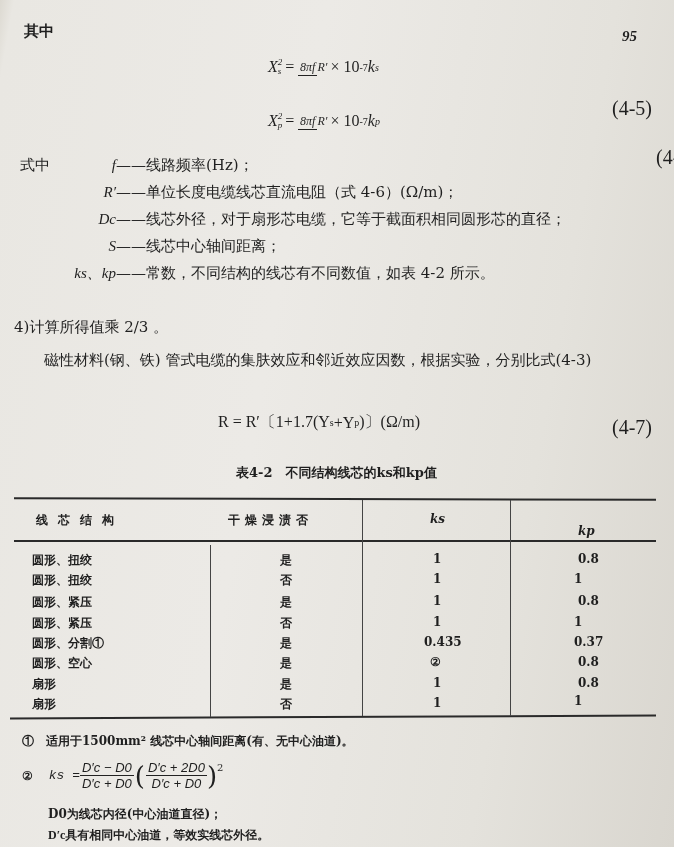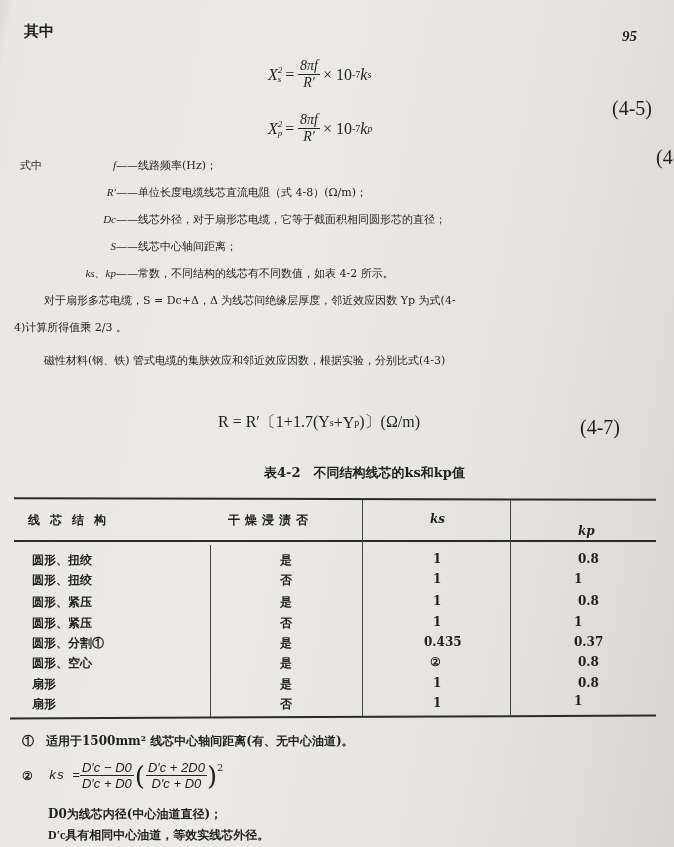--- a/index.html
+++ b/index.html
@@ -8,27 +8,27 @@
     background: linear-gradient(100deg, #dcd9d1 0px, #e9e7e2 14px, #eceae6 40%, #e4e2dc 75%, #d9d6cf 100%);
     font-family: "DejaVu Serif", "Liberation Serif", serif;
     color: #1f1f1f;
     position: relative;
   }
   .page { position: absolute; left: 0; top: 0; width: 622px; height: 847px; }
   .abs { position: absolute; white-space: nowrap; }
   .hdr-left { left: 24px; top: 22px; font-size: 15px; font-weight: bold; }
   .page-num { left: 622px; top: 28px; font-size: 15px; font-weight: bold; font-style: italic; font-family: "Liberation Serif", serif; }
   .eq { font-family: "Liberation Serif", serif; font-style: italic; font-size: 16px; display: flex; align-items: center; }
-  .eq .frac { display: inline-flex; flex-direction: column; align-items: center; margin: 0 3px; font-size: 14px; }
+  .eq .frac { display: inline-flex; flex-direction: row; align-items: center; margin: 0 3px; font-size: 12px; }
   .eq .frac .num { border-bottom: 1px solid #222; padding: 0 2px; line-height: 16px; }
   .eq .frac .den { line-height: 16px; }
   .eq .up { font-size: 10px; vertical-align: super; }
   .eq .lo { font-size: 10px; vertical-align: sub; }
   .eq-label { font-family: "Liberation Serif", serif; font-size: 20px; }
-  .body-text { font-size: 11px; line-height: 27px; }
+  .body-text { font-size: 15px; line-height: 27px; }
   .def-sym { display: inline-block; width: 100px; text-align: right; font-family: "Liberation Serif", serif; font-style: italic; }
   .table-title { font-size: 13px; font-weight: bold; }
   .rule-thick { position: absolute; background: #2a2a2a; height: 2px; }
   .vline { position: absolute; width: 1px; background: #444; }
   .cell { position: absolute; font-size: 12px; font-weight: bold; white-space: nowrap; }
   .hcell { position: absolute; font-size: 12px; font-weight: bold; letter-spacing: 10px; white-space: nowrap; }
   .note { font-size: 12px; font-weight: bold; }
   .note-frac { display: inline-flex; flex-direction: column; align-items: center; font-style: italic; font-family: "Liberation Sans", sans-serif; font-size: 13px; }
   .note-frac .num { border-bottom: 1px solid #222; padding: 0 2px; }
 </style>
@@ -61,49 +61,48 @@
     <span class="frac">
         <span class="num">8πf</span>
         <span class="den">R′</span>
       </span>
     <span style="font-style:normal">× 10</span><span class="up" style="font-style:normal">-7</span><span>k</span><span class="lo">p</span>
   </div>
   <div class="abs eq-label" style="left:612px; top:146px;margin-left:44px;">(4-6)</div>
 
   <div class="abs body-text" style="left:20px; top:152px;">
     <div><span style="position:absolute;left:0;">式中</span><span class="def-sym" style="width:96px">f</span><span>——线路频率(Hz)；</span></div>
-    <div><span class="def-sym" style="width:96px">R′</span><span>——单位长度电缆线芯直流电阻（式 4-8）(Ω/m)；</span></div>
+    <div><span class="def-sym" style="width:96px">R′</span><span>——单位长度电缆线芯直流电阻（式 4-6）(Ω/m)；</span></div>
     <div><span class="def-sym" style="width:96px">Dc</span><span>——线芯外径，对于扇形芯电缆，它等于截面积相同圆形芯的直径；</span></div>
     <div><span class="def-sym" style="width:96px">S</span><span>——线芯中心轴间距离；</span></div>
     <div><span class="def-sym" style="width:96px">ks、kp</span><span>——常数，不同结构的线芯有不同数值，如表 4-2 所示。</span></div>
   </div>
 
-  <div class="abs body-text" style="left:44px; top:287px;">对于扇形多芯电缆，S = Dc+Δ，Δ 为线芯间绝缘层厚度，邻近效应因数 Yp 为式(4-</div>
   <div class="abs body-text" style="left:14px; top:314px;">4)计算所得值乘 2/3 。</div>
   <div class="abs body-text" style="left:44px; top:347px;">磁性材料(钢、铁) 管式电缆的集肤效应和邻近效应因数，根据实验，分别比式(4-3)</div>
 
   <div class="abs eq" style="left:218px; top:412px; font-style:normal;">
     <span>R = R′〔1+1.7(Y</span>
       <span class="lo">s</span>
       <span>+Y</span>
       <span class="lo">p</span>
       <span>)〕(Ω/m)</span>
   </div>
-  <div class="abs eq-label" style="left:580px; top:416px;">(4-7)</div>
+  <div class="abs eq-label" style="left:612px; top:416px;">(4-7)</div>
 
-  <div class="abs table-title" style="left:236px; top:464px;margin-left:28px;">表4-2　不同结构线芯的ks和kp值</div>
+  <div class="abs table-title" style="left:236px; top:464px;">表4-2　不同结构线芯的ks和kp值</div>
 
   <div class="rule-thick" style="left:14px; top:498px; width:642px; transform:rotate(0.15deg);"></div>
   <div class="rule-thick" style="left:14px; top:540px; width:642px; height:1.5px;"></div>
   <div class="rule-thick" style="left:10px; top:716px; width:646px; transform:rotate(-0.25deg);"></div>
   <div class="vline" style="left:210px; top:545px; height:172px;"></div>
   <div class="vline" style="left:362px; top:500px; height:216px;"></div>
   <div class="vline" style="left:510px; top:500px; height:216px;"></div>
 
-  <div class="hcell" style="left:28px; top:512px;">线芯结构</div>
+  <div class="hcell" style="left:36px; top:512px;">线芯结构</div>
   <div class="hcell" style="left:228px; top:512px; letter-spacing:5px;">干燥浸渍否</div>
   <div class="cell" style="left:430px; top:512px; font-style:italic;">ks</div>
   <div class="cell" style="left:578px; top:512px; font-style:italic;margin-top:12px;">kp</div>
 
   <div>
     <div>
       <div class="cell" style="left:32px; top:552px;">圆形、扭绞</div>
       <div class="cell" style="left:280px; top:552px;">是</div>
       <div class="cell" style="left:433px; top:552px;">1</div>
       <div class="cell" style="left:578px; top:552px;">0.8</div>

